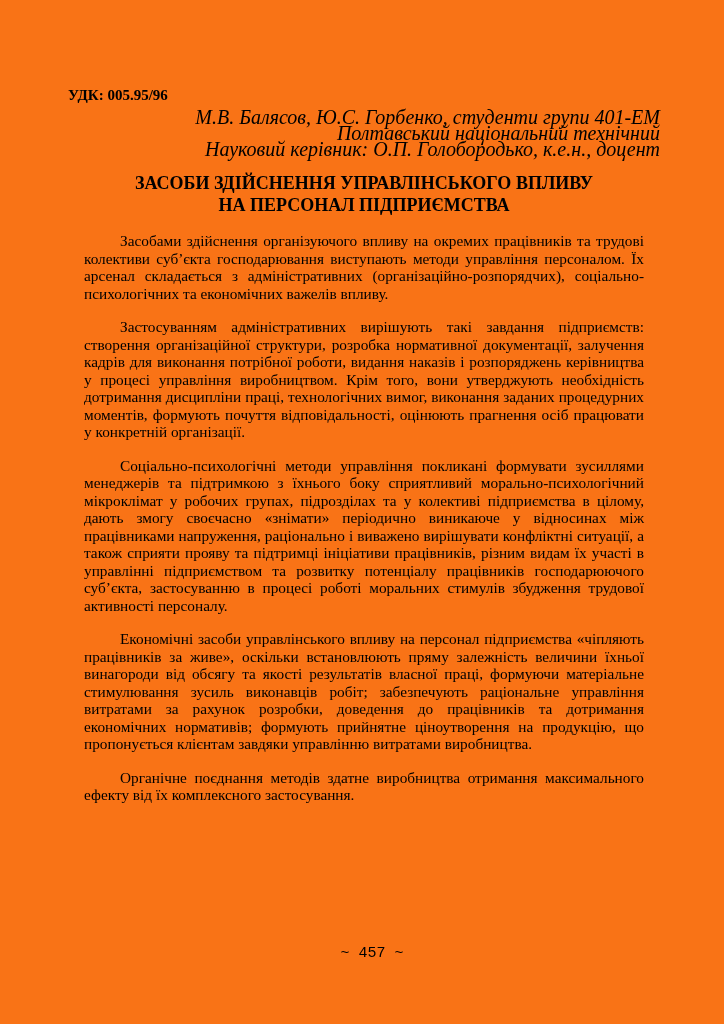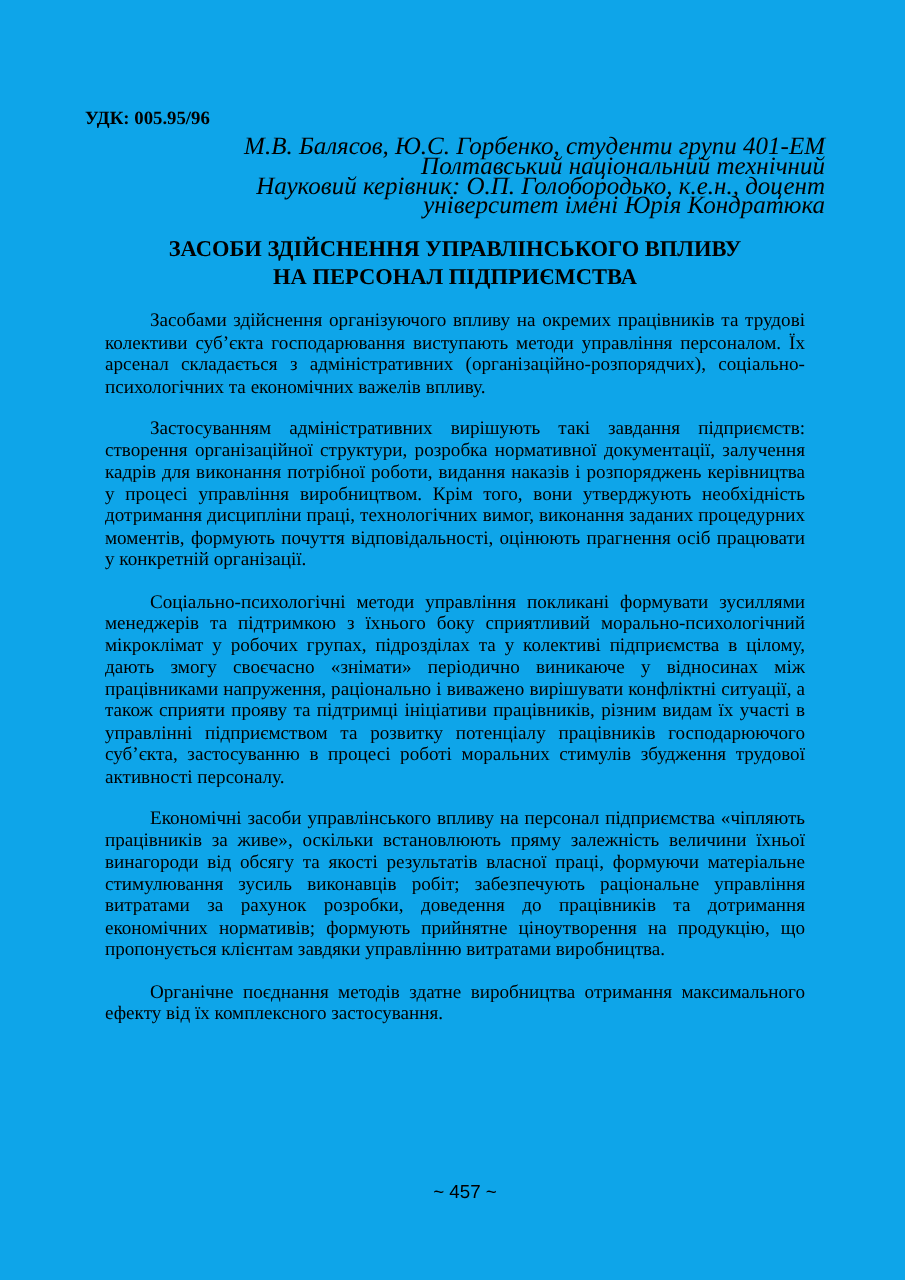--- a/index.html
+++ b/index.html
@@ -4,21 +4,21 @@
 <style>
   html, body {
     margin: 0;
     padding: 0;
     background: #ffffff;
   }
   .page {
     position: relative;
     width: 724px;
     height: 1024px;
-    background: #0ea5e9;
+    background: #f97316;
     box-sizing: border-box;
     padding: 86px 64px 0 68px;
     font-family: "Liberation Serif", "DejaVu Serif", serif;
     color: #000000;
     overflow: hidden;
   }
   .udc {
     font-weight: bold;
     font-size: 15px;
     line-height: 18px;
@@ -45,36 +45,35 @@
     font-size: 15.3px;
     line-height: 17.5px;
   }
   .pagenum {
     position: absolute;
     left: 0;
     right: 0;
     bottom: 62px;
     text-align: center;
     font-size: 15px;
-    font-family: Liberation Sans, sans-serif;
+    font-family: Liberation Mono, monospace;
     padding-left: 20px;
   }
 </style>
 </head>
 <body>
 
 <div class="page">
 
   <div class="udc">УДК: 005.95/96</div>
 
   <div class="byline">
     <div>М.В. Балясов, Ю.С. Горбенко, студенти групи 401-ЕМ</div>
     <div>Полтавський національний технічний</div>
     <div>Науковий керівник: О.П. Голобородько, к.е.н., доцент</div>
-    <div>університет імені Юрія Кондратюка</div>
   </div>
 
   <h1 class="title">ЗАСОБИ ЗДІЙСНЕННЯ УПРАВЛІНСЬКОГО ВПЛИВУ
 НА ПЕРСОНАЛ ПІДПРИЄМСТВА</h1>
 
   <div class="body">
     <p>Засобами здійснення організуючого впливу на окремих працівників та трудові колективи суб’єкта господарювання виступають методи управління персоналом. Їх арсенал складається з адміністративних (організаційно-розпорядчих), соціально-психологічних та економічних важелів впливу.</p>
     <p>Застосуванням адміністративних вирішують такі завдання підприємств: створення організаційної структури, розробка нормативної документації, залучення кадрів для виконання потрібної роботи, видання наказів і розпоряджень керівництва у процесі управління виробництвом. Крім того, вони утверджують необхідність дотримання дисципліни праці, технологічних вимог, виконання заданих процедурних моментів, формують почуття відповідальності, оцінюють прагнення осіб працювати у конкретній організації.</p>
     <p>Соціально-психологічні методи управління покликані формувати зусиллями менеджерів та підтримкою з їхнього боку сприятливий морально-психологічний мікроклімат у робочих групах, підрозділах та у колективі підприємства в цілому, дають змогу своєчасно «знімати» періодично виникаюче у відносинах між працівниками напруження, раціонально і виважено вирішувати конфліктні ситуації, а також сприяти прояву та підтримці ініціативи працівників, різним видам їх участі в управлінні підприємством та розвитку потенціалу працівників господарюючого суб’єкта, застосуванню в процесі роботі моральних стимулів збудження трудової активності персоналу.</p>
     <p>Економічні засоби управлінського впливу на персонал підприємства «чіпляють працівників за живе», оскільки встановлюють пряму залежність величини їхньої винагороди від обсягу та якості результатів власної праці, формуючи матеріальне стимулювання зусиль виконавців робіт; забезпечують раціональне управління витратами за рахунок розробки, доведення до працівників та дотримання економічних нормативів; формують прийнятне ціноутворення на продукцію, що пропонується клієнтам завдяки управлінню витратами виробництва.</p>

